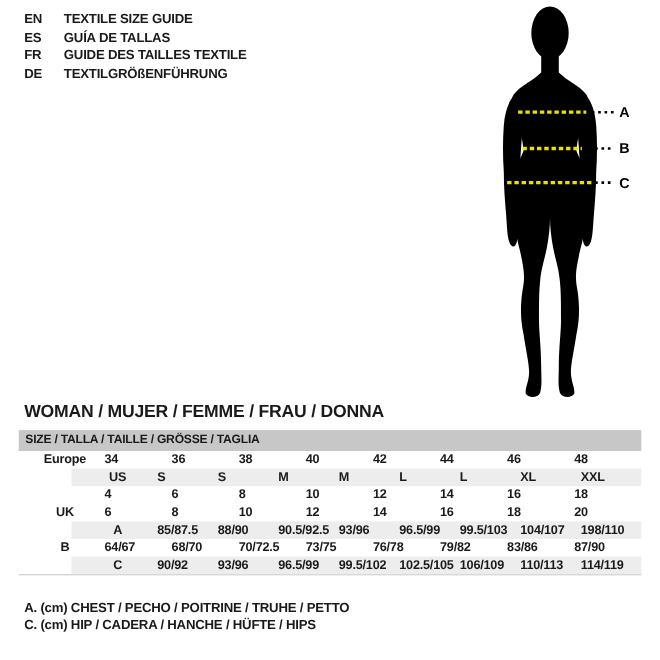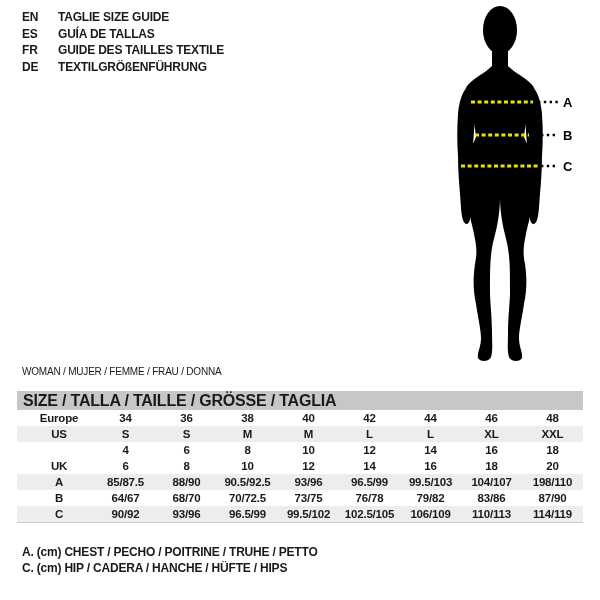--- a/index.html
+++ b/index.html
@@ -18,46 +18,46 @@
 
   
   .figure { position:absolute; left:430px; top:0; width:170px; height:370px; }
   .sil { fill:var(--silhouette,#000); }
   .y-line { stroke:var(--measure,#e9e200); stroke-width:3; stroke-dasharray:4 2.6; }
   .b-line { stroke:#000; stroke-width:2.4; stroke-dasharray:2.4 3.4; }
   .marker-label { font-family:"Liberation Sans", sans-serif; font-size:13px; font-weight:700; fill:#000; }
 
   
   .section-title { position:absolute; left:22px; top:366px;
-                   font-size:10px; font-weight:400; letter-spacing:-0.2px; }
+                   font-size:16px; font-weight:700; letter-spacing:-0.2px; }
 
   
   .size-table { position:absolute; left:17px; top:391px; width:566px;
                 border-bottom:1px solid #c9c9c9; }
   .thead { height:19px; line-height:19px; background:var(--header-bg,#c7c7c7);
-           padding-left:6px; font-size:16px; font-weight:700; letter-spacing:-0.2px; }
+           padding-left:6px; font-size:11px; font-weight:700; letter-spacing:-0.2px; }
   .trow { display:flex; height:16px; line-height:16px;
           font-size:11.5px; font-weight:700; letter-spacing:-0.2px; }
-  .trow.shaded { background:var(--stripe-bg,#ededed); }
+  .trow.shaded { background:var(--stripe-bg,#ededed);margin-left:48px; }
   .row-label { width:72px; padding-left:6px;text-align:center; }
-  .cell { flex:1; text-align:center; }
+  .cell { flex:1; text-align:left; }
 
   
   .legend { position:absolute; left:22px; top:545px; }
   .legend-line { height:15.8px; font-size:12px; font-weight:700; letter-spacing:-0.2px; }
 </style>
 </head>
 <body>
 
 <div class="page">
 
   <div class="lang-list">
       <div class="lang-row">
         <span class="lang-code">EN</span>
-        <span>TAGLIE SIZE GUIDE</span>
+        <span>TEXTILE SIZE GUIDE</span>
       </div>
       <div class="lang-row">
         <span class="lang-code">ES</span>
         <span>GUÍA DE TALLAS</span>
       </div>
       <div class="lang-row">
         <span class="lang-code">FR</span>
         <span>GUIDE DES TAILLES TEXTILE</span>
       </div>
       <div class="lang-row">

